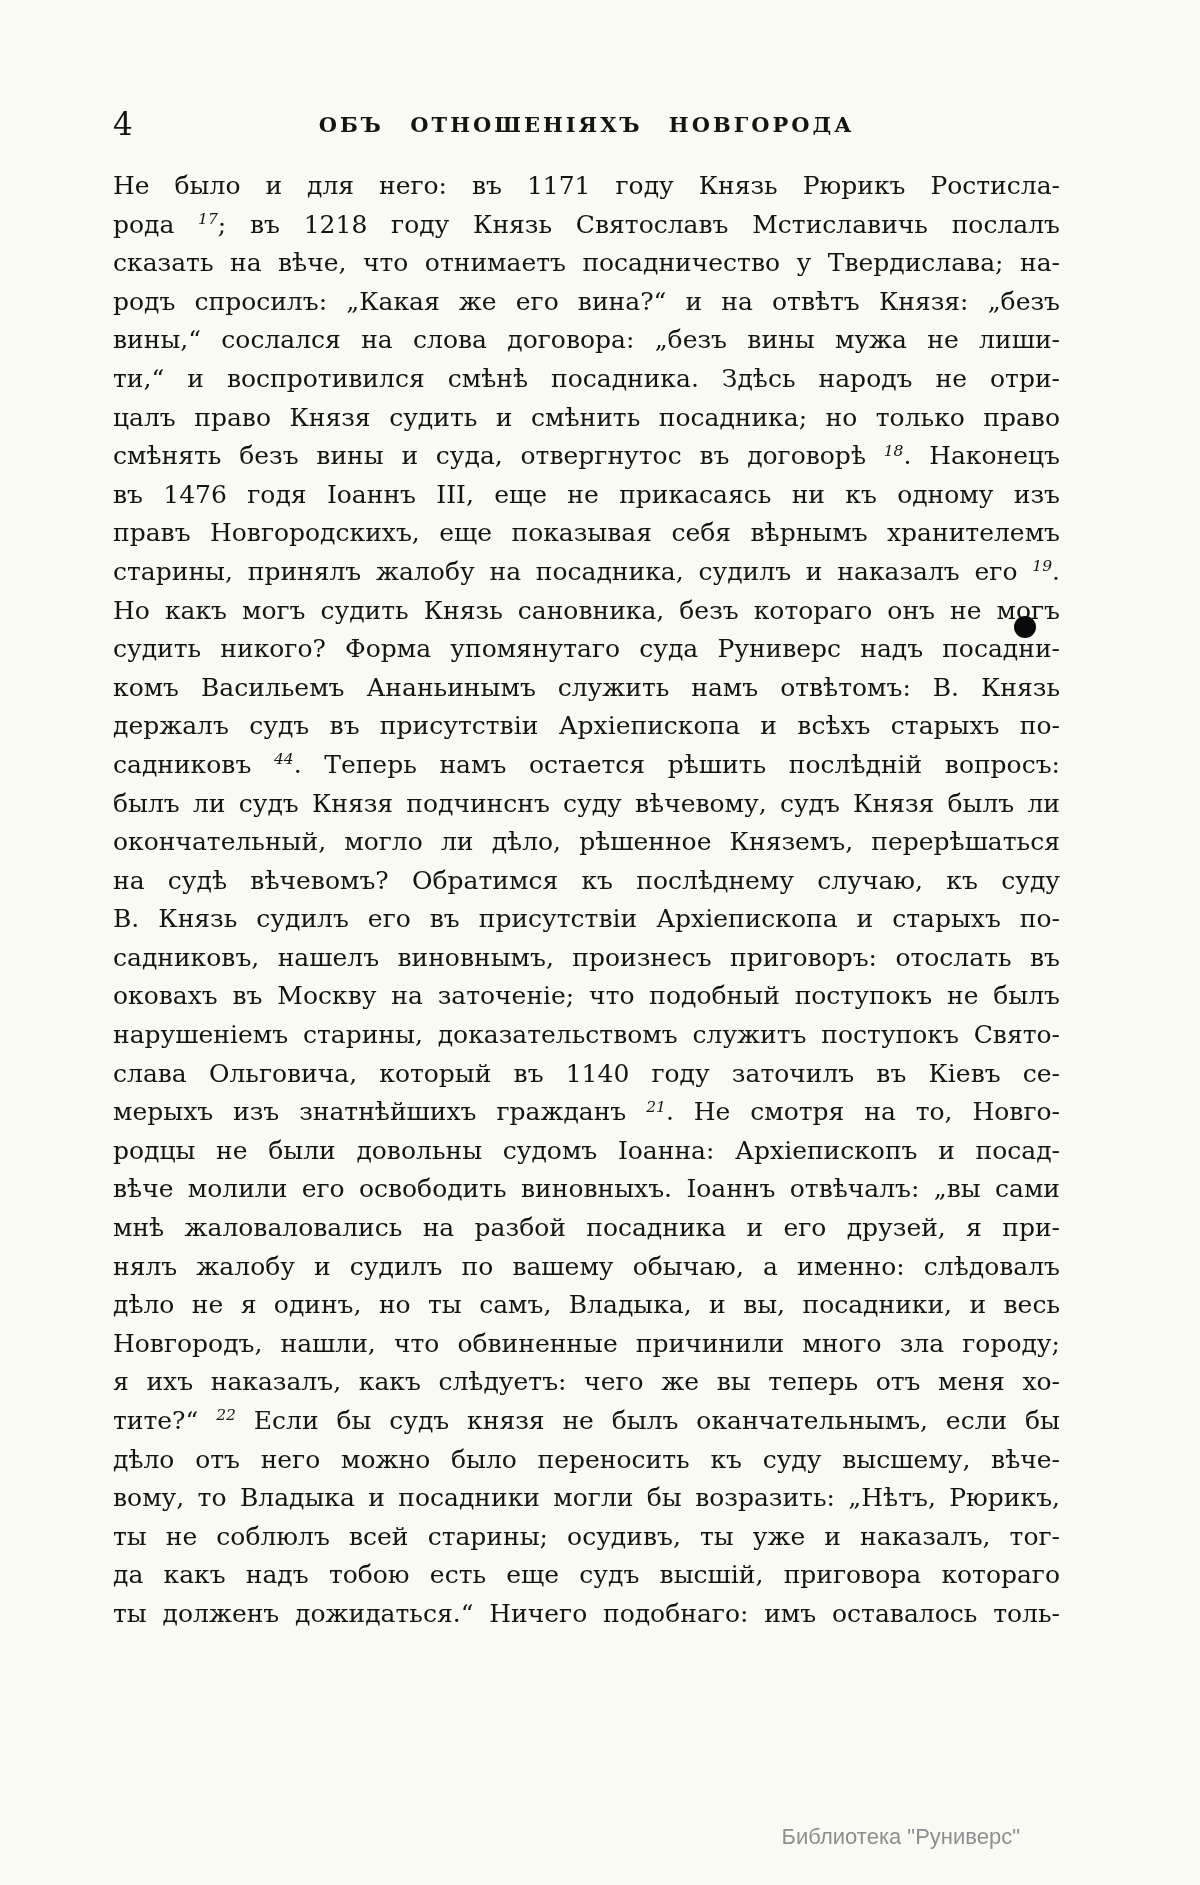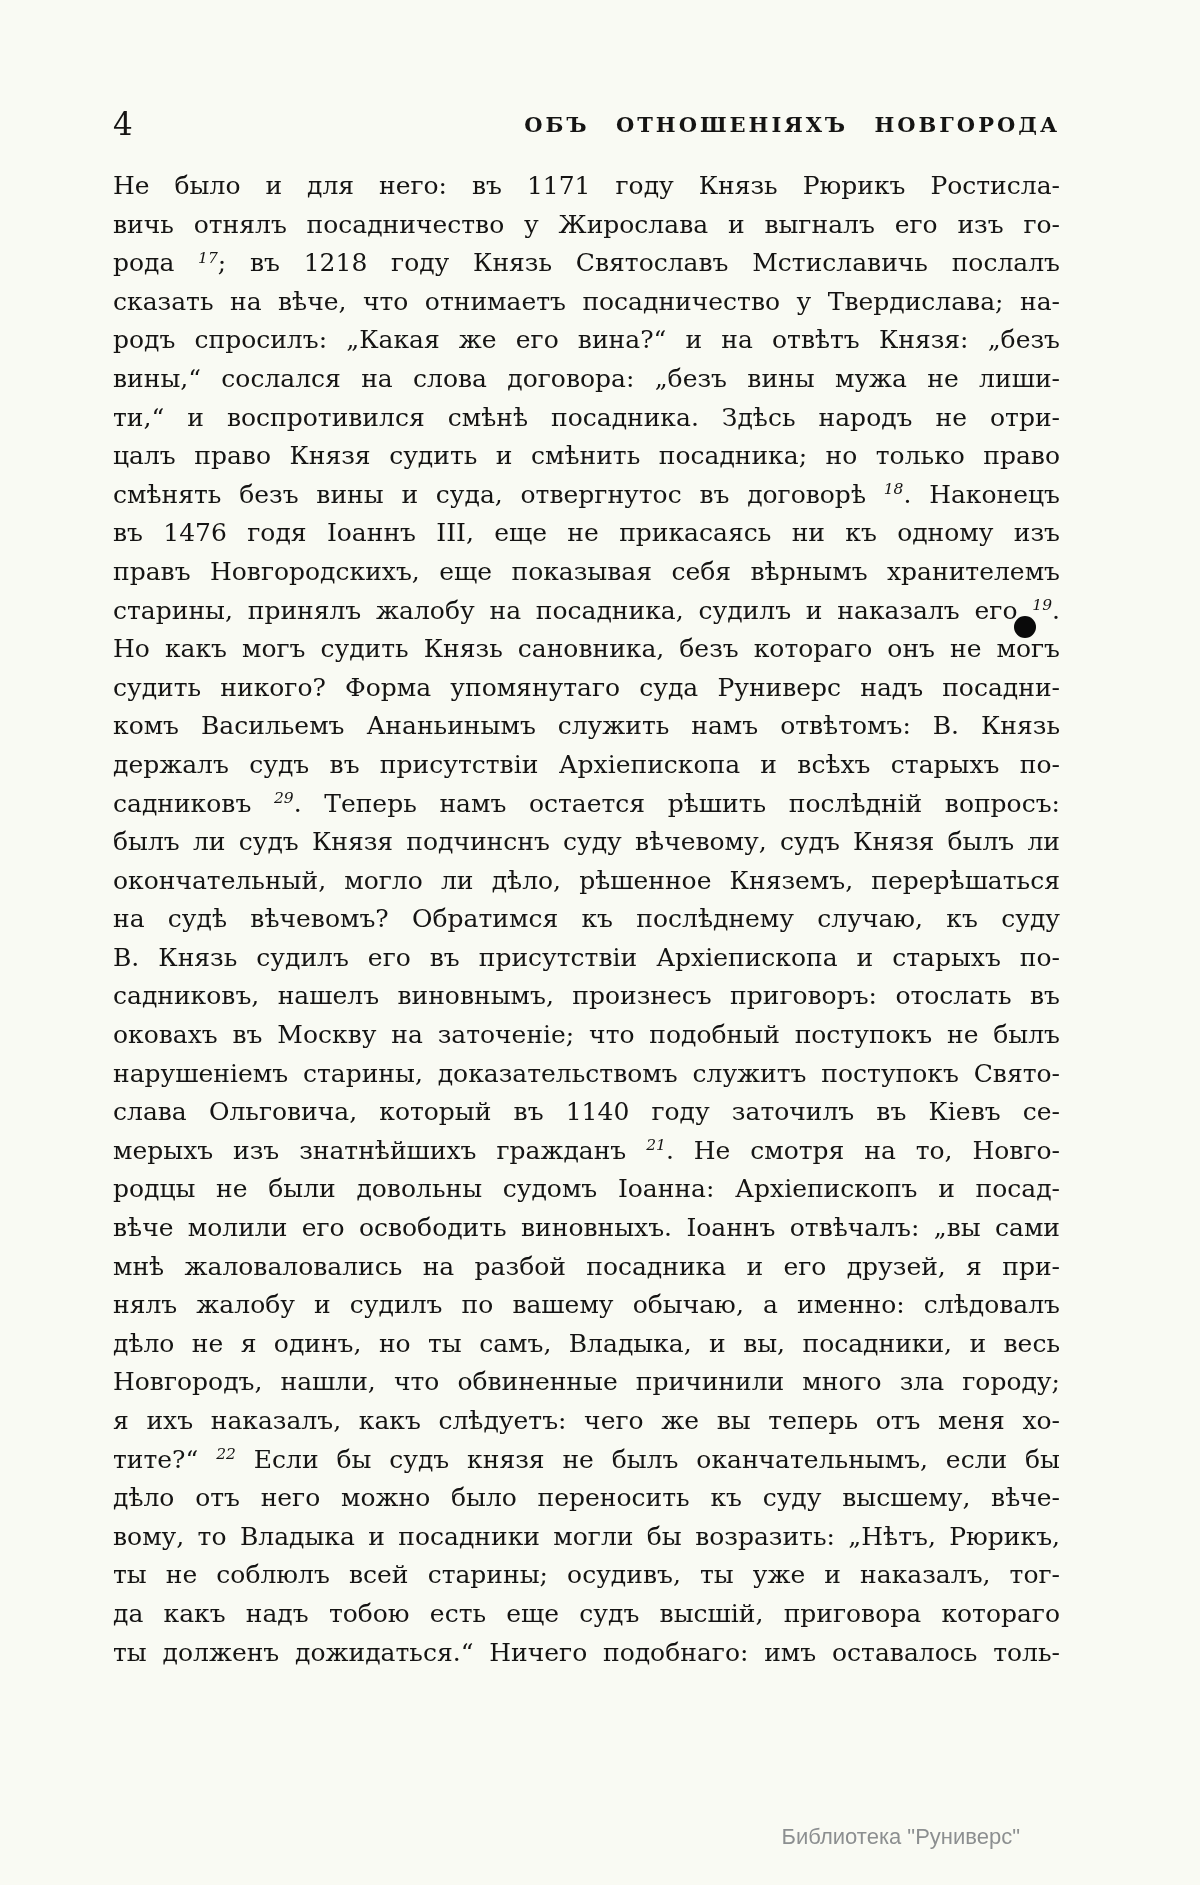--- a/index.html
+++ b/index.html
@@ -15,21 +15,21 @@
     position: absolute;
     top: 104px; left: 113px; width: 947px;
     height: 40px;
   }
   .page-number {
     position: absolute; left: 0; top: 2px;
     font-size: 31px; font-weight: 400;
   }
   .running-title {
     display: block;
-    text-align: right;
+    text-align: center;
     font-size: 21px;
     font-weight: 600;
     letter-spacing: 3px;
     word-spacing: 16px;
     padding-top: 8px;
     white-space: nowrap;
   }
   .body-text {
     position: absolute;
     top: 167px; left: 113px; width: 947px;
@@ -70,36 +70,35 @@
 <body style="--paper: #f9faf3; --ink: #151413; --wm: #8c8f90;">
 
 <div class="page-header">
   <span class="page-number">4</span>
   <span class="running-title">ОБЪ ОТНОШЕНІЯХЪ НОВГОРОДА</span>
 </div>
 
 <div class="body-text">
   <div class="ink-blob"></div>
 <div class="line">Не было и для него: въ 1171 году Князь Рюрикъ Ростисла-</div>
-    <div class="line">вичь отнялъ посадничество у Жирослава и выгналъ его изъ го-</div>
     <div class="line">рода <sup>17</sup>; въ 1218 году Князь Святославъ Мстиславичь послалъ</div>
     <div class="line">сказать на вѣче, что отнимаетъ посадничество у Твердислава; на-</div>
     <div class="line">родъ спросилъ: „Какая же его вина?“ и на отвѣтъ Князя: „безъ</div>
     <div class="line">вины,“ сослался на слова договора: „безъ вины мужа не лиши-</div>
     <div class="line">ти,“ и воспротивился смѣнѣ посадника. Здѣсь народъ не отри-</div>
     <div class="line">цалъ право Князя судить и смѣнить посадника; но только право</div>
     <div class="line">смѣнять безъ вины и суда, отвергнутос въ договорѣ <sup>18</sup>. Наконецъ</div>
     <div class="line">въ 1476 годя Іоаннъ III, еще не прикасаясь ни къ одному изъ</div>
     <div class="line">правъ Новгородскихъ, еще показывая себя вѣрнымъ хранителемъ</div>
     <div class="line">старины, принялъ жалобу на посадника, судилъ и наказалъ его <sup>19</sup>.</div>
     <div class="line">Но какъ могъ судить Князь сановника, безъ котораго онъ не могъ</div>
     <div class="line">судить никого? Форма упомянутаго суда Руниверс надъ посадни-</div>
     <div class="line">комъ Васильемъ Ананьинымъ служить намъ отвѣтомъ: В. Князь</div>
     <div class="line">держалъ судъ въ присутствіи Архіепископа и всѣхъ старыхъ по-</div>
-    <div class="line">садниковъ <sup>29</sup>. Теперь намъ остается рѣшить послѣдній вопросъ:</div>
+    <div class="line">садниковъ <sup>44</sup>. Теперь намъ остается рѣшить послѣдній вопросъ:</div>
     <div class="line">былъ ли судъ Князя подчинснъ суду вѣчевому, судъ Князя былъ ли</div>
     <div class="line">окончательный, могло ли дѣло, рѣшенное Княземъ, перерѣшаться</div>
     <div class="line">на судѣ вѣчевомъ? Обратимся къ послѣднему случаю, къ суду</div>
     <div class="line">В. Князь судилъ его въ присутствіи Архіепископа и старыхъ по-</div>
     <div class="line">садниковъ, нашелъ виновнымъ, произнесъ приговоръ: отослать въ</div>
     <div class="line">оковахъ въ Москву на заточеніе; что подобный поступокъ не былъ</div>
     <div class="line">нарушеніемъ старины, доказательствомъ служитъ поступокъ Свято-</div>
     <div class="line">слава Ольговича, который въ 1140 году заточилъ въ Кіевъ се-</div>
     <div class="line">мерыхъ изъ знатнѣйшихъ гражданъ <sup>21</sup>. Не смотря на то, Новго-</div>
     <div class="line">родцы не были довольны судомъ Іоанна: Архіепископъ и посад-</div>

